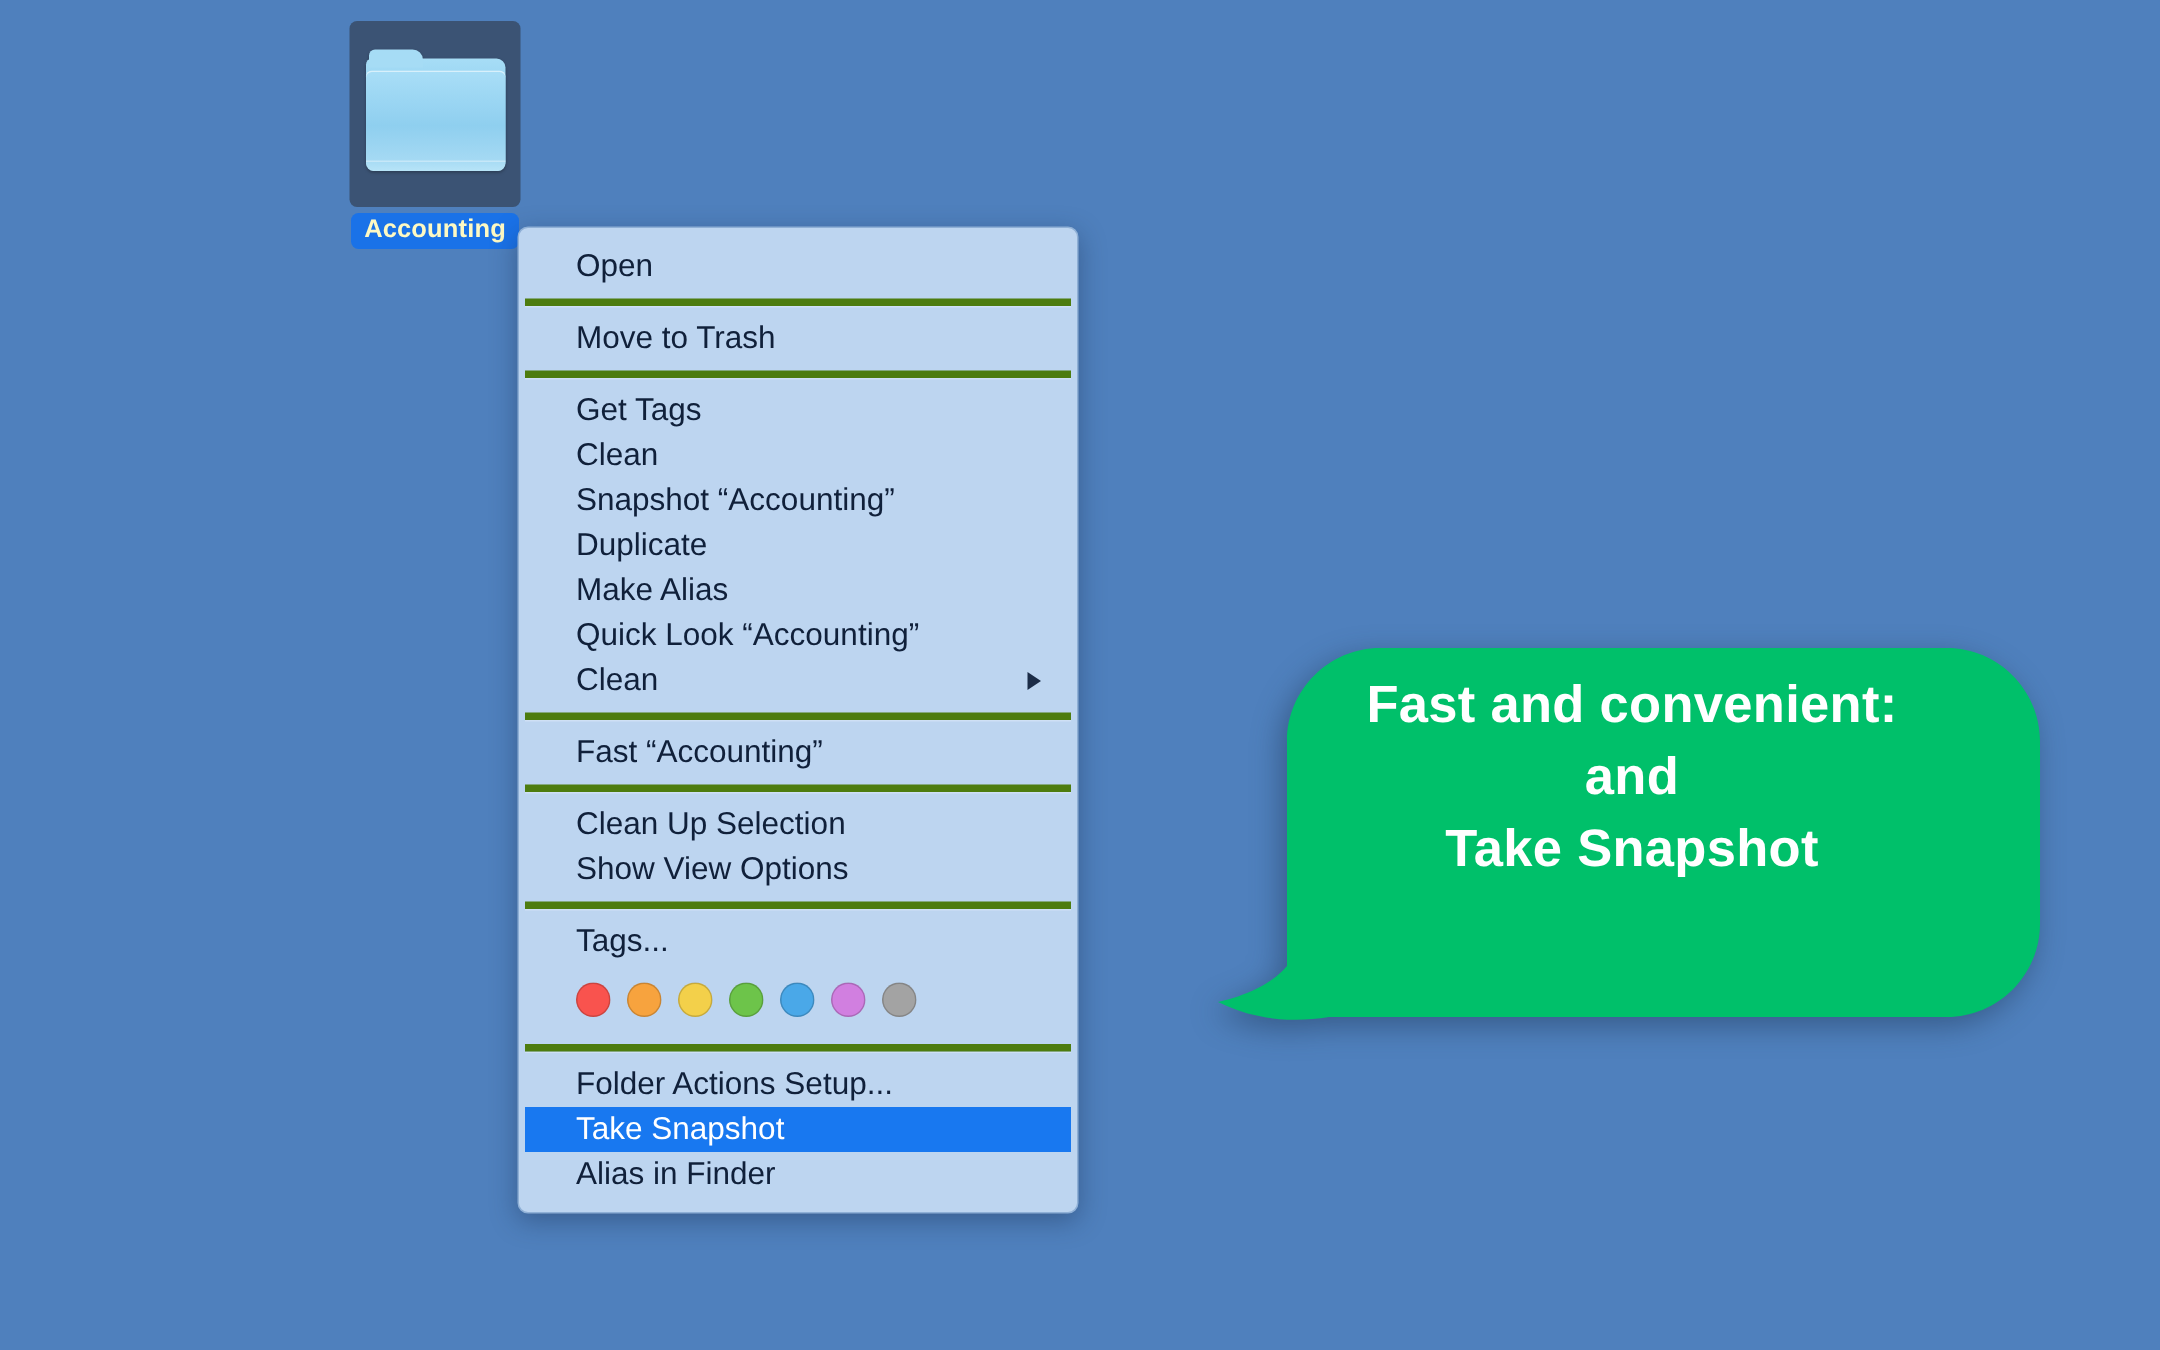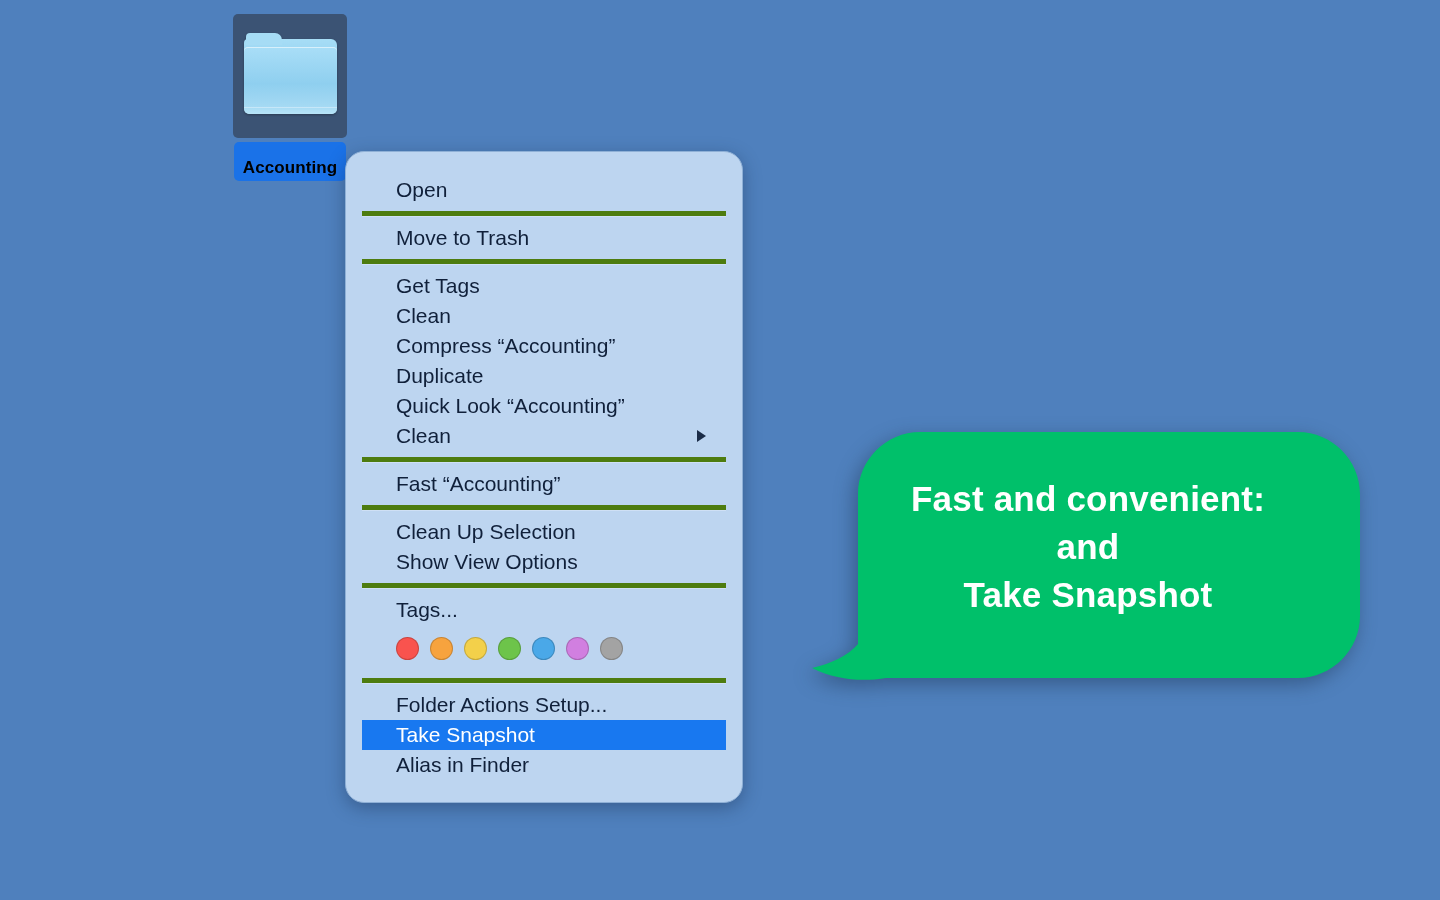--- a/index.html
+++ b/index.html
@@ -81,43 +81,43 @@
     position: absolute;
     left: 0;
     right: 0;
     bottom: 6px;
     height: 1px;
     background: rgba(255,255,255,0.35);
   }
 
   .folder-label {
     margin-top: 4px;
-    padding: 17px 9px 4px 9px;
+    padding: 2px 9px 4px 9px;
     border-radius: 5px;
     background: #1a72e8;
-    color: #000000;
+    color: #fef9c3;
     font-size: 17px;
     font-weight: bold;
     letter-spacing: 0.1px;
     line-height: 18px;
     white-space: nowrap;
   }
 
   
   .context-menu {
     position: absolute;
     left: 345px;
     top: 151px;
     width: 364px;
     background: #bdd5f0;
     border: 1px solid #8fb0d6;
-    border-radius: 19px;
+    border-radius: 7px;
     box-shadow: 0 5px 18px rgba(20,40,70,0.38);
     overflow: hidden;
-    padding: 16px;
+    padding: 4px;
   }
   .menu-section {
     padding: 7px 0 6px 0;
   }
   .menu-section + .menu-section {
     border-top: 5px solid #4d7c0f;
     box-shadow: inset 0 1px 0 #cfe0f5;
   }
   .menu-item {
     position: relative;
@@ -181,21 +181,20 @@
     position: absolute;
     left: 24px;
     top: 14px;
     width: 528px;
     text-align: center;
     color: #ffffff;
     font-size: 35px;
     font-weight: bold;
     line-height: 48px;
     letter-spacing: 0.2px;
-    margin-top: 29px;
   }
   .bubble-line {
     display: block;
   }
 </style>
 </head>
 <body>
 
 <div class="desktop" style="background: rgb(79, 128, 189);">
 
@@ -225,24 +224,27 @@
     </div>
 
     <div class="menu-section">
       <div class="menu-item">
         <span>Get Tags</span>
       </div>
       <div class="menu-item">
         <span>Clean</span>
       </div>
       <div class="menu-item">
-        <span>Compress “Accounting”</span>
+        <span>Snapshot “Accounting”</span>
       </div>
       <div class="menu-item">
         <span>Duplicate</span>
+      </div>
+      <div class="menu-item">
+        <span>Make Alias</span>
       </div>
       <div class="menu-item">
         <span>Quick Look “Accounting”</span>
       </div>
       <div class="menu-item">
         <span>Clean</span>
         <span class="submenu-arrow"></span>
       </div>
     </div>
 

